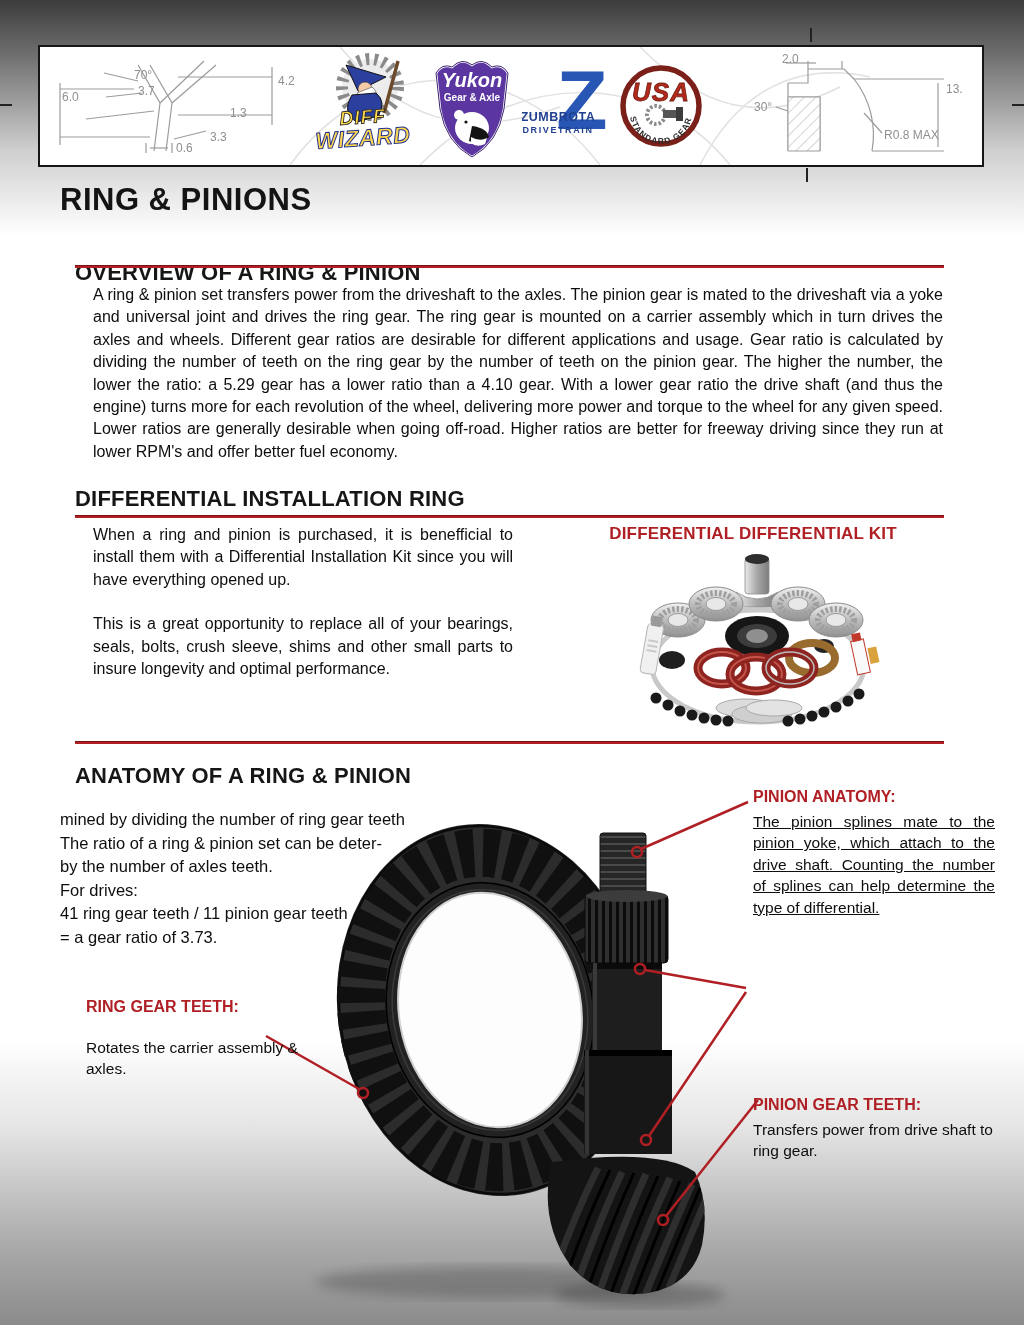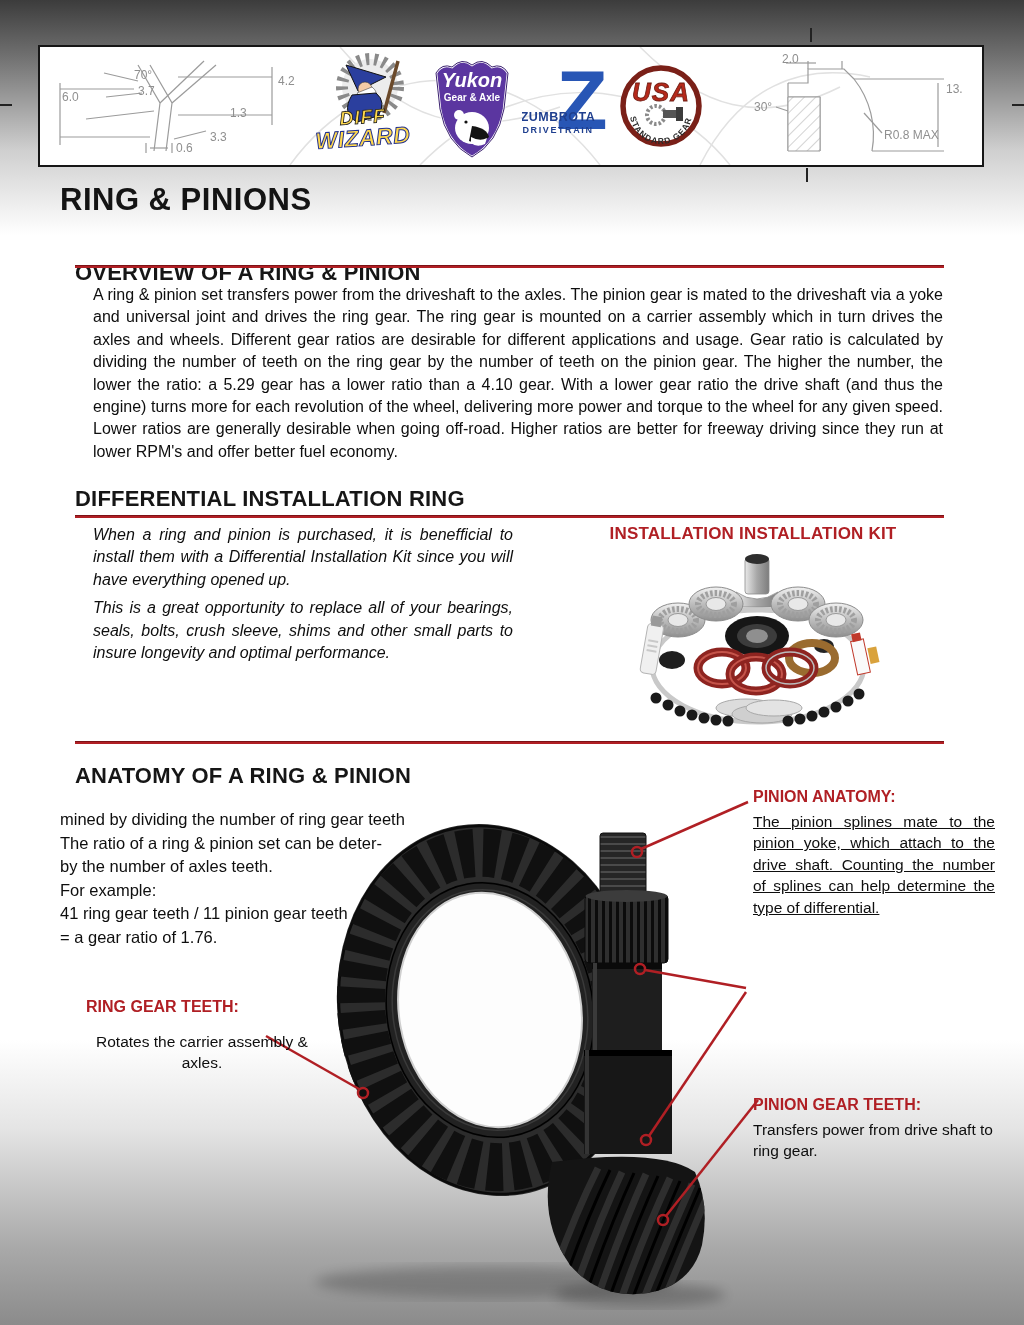--- a/index.html
+++ b/index.html
@@ -158,26 +158,26 @@
 
   <div class="page-title">RING &amp; PINIONS</div>
 
   <div class="sec-head" style="left:75px;top:236px;margin-top:24px;">OVERVIEW OF A RING &amp; PINION</div>
   <div class="redline" style="top:265px;"></div>
   <div class="abs body-text" style="left:93px;top:284px;width:850px;">A ring &amp; pinion set transfers power from the driveshaft to the axles. The pinion gear is mated to the driveshaft via a yoke and universal joint and drives the ring gear. The ring gear is mounted on a carrier assembly which in turn drives the axles and wheels. Different gear ratios are desirable for different applications and usage. Gear ratio is calculated by dividing the number of teeth on the ring gear by the number of teeth on the pinion gear. The higher the number, the lower the ratio: a 5.29 gear has a lower ratio than a 4.10 gear. With a lower gear ratio the drive shaft (and thus the engine) turns more for each revolution of the wheel, delivering more power and torque to the wheel for any given speed. Lower ratios are generally desirable when going off-road. Higher ratios are better for freeway driving since they run at lower RPM's and offer better fuel economy.</div>
 
   <div class="sec-head" style="left:75px;top:486px;">DIFFERENTIAL INSTALLATION RING</div>
   <div class="redline" style="top:515px;"></div>
 
-  <div class="abs" style="left:93px;top:524px;width:420px;font-style:italic;">
+  <div class="abs" style="left:93px;top:524px;width:420px;">
     <div class="body-text">When a ring and pinion is purchased, it is benefficial to install them with a Differential Installation Kit since you will have everything opened up.</div>
-    <div class="body-text" style="margin-top:6px;">This is a great opportunity to replace all of your bearings, seals, bolts, crush sleeve, shims and other small parts to insure longevity and optimal performance.</div>
-  </div>
-
-  <div class="abs kit-label" style="left:600px;top:524px;width:306px;">INSTALLATION INSTALLATION KIT</div>
+    <div class="body-text" style="margin-top:22px;">This is a great opportunity to replace all of your bearings, seals, bolts, crush sleeve, shims and other small parts to insure longevity and optimal performance.</div>
+  </div>
+
+  <div class="abs kit-label" style="left:600px;top:524px;width:306px;">DIFFERENTIAL DIFFERENTIAL KIT</div>
 
   <svg class="abs" style="left:616px;top:548px;" width="284" height="190" viewBox="0 0 284 190">
     <defs>
       <linearGradient id="metal" x1="0" y1="0" x2="0" y2="1">
         <stop offset="0" stop-color="#f2f2f2"></stop>
           <stop offset="0.5" stop-color="#bdbdbd"></stop>
           <stop offset="1" stop-color="#8f8f8f"></stop>
       </linearGradient>
       <linearGradient id="metalV" x1="0" y1="0" x2="1" y2="0">
         <stop offset="0" stop-color="#e9e9e9"></stop>
@@ -270,23 +270,23 @@
     </g>
   </svg>
 
   <div class="redline" style="top:741px;"></div>
   <div class="sec-head" style="left:75px;top:763px;">ANATOMY OF A RING &amp; PINION</div>
 
   <div class="abs" style="left:60px;top:808px;width:420px;">
     <div class="intro-line">mined by dividing the number of ring gear teeth</div>
     <div class="intro-line">The ratio of a ring &amp; pinion set can be deter-</div>
     <div class="intro-line">by the number of axles teeth.</div>
-    <div class="intro-line">For example:</div>
+    <div class="intro-line">For drives:</div>
     <div class="intro-line">41 ring gear teeth / 11 pinion gear teeth</div>
-    <div class="intro-line">= a gear ratio of 1.76.</div>
+    <div class="intro-line">= a gear ratio of 3.73.</div>
   </div>
 
   <svg class="abs" style="left:280px;top:790px;" width="470" height="522" viewBox="0 0 470 522">
     <defs>
       <pattern id="threadP" width="46" height="7" patternUnits="userSpaceOnUse">
         <rect width="46" height="7" fill="#262626"></rect>
         <rect y="4" width="46" height="2" fill="#4a4a4a"></rect>
       </pattern>
       <pattern id="splineP" width="7" height="68" patternUnits="userSpaceOnUse">
         <rect width="7" height="68" fill="#2f2f2f"></rect>
@@ -358,21 +358,21 @@
   </svg>
 
   <div class="abs" style="left:753px;top:786px;width:242px;">
     <div class="callout-label">PINION ANATOMY:</div>
     <div class="callout-body" style="margin-top:3px;text-decoration:underline;">The pinion splines mate to the pinion yoke, which attach to the drive shaft. Counting the number of splines can help determine the type of differential.</div>
   </div>
 
 
   <div class="abs" style="left:86px;top:996px;width:232px;">
     <div class="callout-label">RING GEAR TEETH:</div>
-    <div class="callout-body" style="margin-top:13px;text-align:center;">Rotates the carrier assembly &amp; axles.</div>
+    <div class="callout-body" style="margin-top:19px;text-align:left;">Rotates the carrier assembly &amp; axles.</div>
   </div>
 
   <div class="abs" style="left:753px;top:1094px;width:240px;">
     <div class="callout-label">PINION GEAR TEETH:</div>
     <div class="callout-body" style="margin-top:3px;">Transfers power from drive shaft to ring gear.</div>
   </div>
 
 </div>
 
 </body></html>

